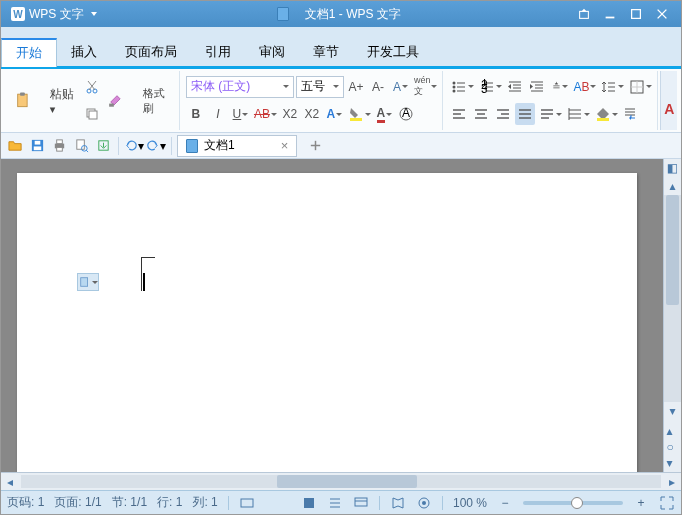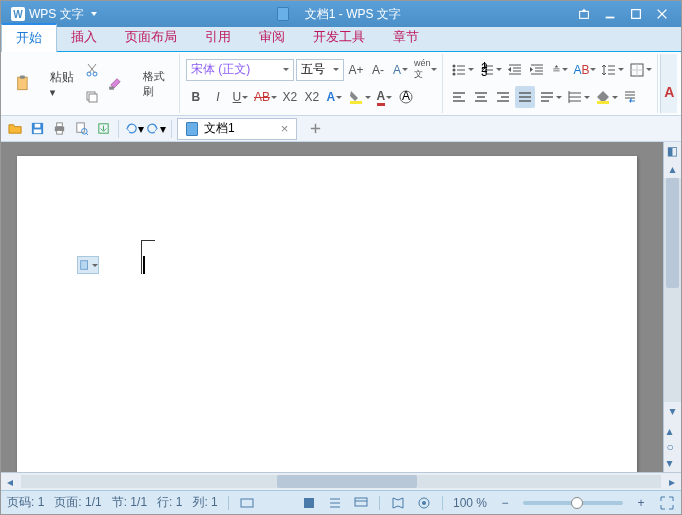--- a/index.html
+++ b/index.html
@@ -6,22 +6,22 @@
 body{width:682px;height:515px;overflow:hidden;background:#fff;display:flex;flex-direction:column;border:1px solid #999}
 .titlebar{height:26px;background:linear-gradient(#5a9fd8,#4a8fc8);display:flex;align-items:center;color:#fff;padding:0 4px}
 .app-badge{display:flex;align-items:center;gap:4px;padding:0 6px}
 .app-badge .logo{width:14px;height:14px;background:#fff;color:#4a8fc8;font-weight:bold;display:flex;align-items:center;justify-content:center;border-radius:2px;font-size:10px}
 .dd{width:0;height:0;border-left:3px solid transparent;border-right:3px solid transparent;border-top:4px solid #fff;margin-left:3px}
 .doc-title{flex:1;text-align:center;display:flex;align-items:center;justify-content:center;gap:16px}
 .doc-icon-sm{width:12px;height:14px;background:#6ab0e8;border:1px solid #3a7fb8;border-radius:1px}
 .win-btns{display:flex;gap:8px;padding-right:6px}
 .win-btn{width:18px;height:18px;display:flex;align-items:center;justify-content:center;cursor:pointer;color:#fff}
 .win-btn svg{width:14px;height:14px}
-.tabs{height:25px;background:#d8e8f5;display:flex;align-items:flex-end;border-bottom:1px solid #0ea5e9}
-.tab{padding:4px 14px 5px;color:#be185d;cursor:pointer;font-size:13px}
+.tabs{height:42px;background:#d8e8f5;display:flex;align-items:flex-end;border-bottom:3px solid #0ea5e9}
+.tab{padding:4px 14px 5px;color:#000000;cursor:pointer;font-size:13px}
 .tab.active{background:#fff;color:#1a7ad8;border-top:2px solid #2a8ae8;border-left:1px solid #a8c8e0;border-right:1px solid #a8c8e0;margin-bottom:-1px;font-weight:500}
 .ribbon{height:64px;background:#fafcfd;border-bottom:1px solid #c8d8e8;display:flex;padding:2px 4px;gap:2px}
 .rgroup{display:flex;align-items:stretch;padding:0 4px;border-right:1px solid #d8e4ee}
 .rgroup:last-child{border-right:none}
 .vstack{display:flex;flex-direction:row;align-items:center;justify-content:center;gap:18px;padding:2px 4px;cursor:pointer;border-radius:2px}
 .vstack .ic{width:22px;height:22px;display:flex;align-items:center;justify-content:center}
 .vstack .lbl{font-size:11px;color:#444}
 .vcol{display:flex;flex-direction:column;justify-content:space-around;padding:2px 0}
 .hrow{display:flex;align-items:center;gap:2px;height:28px}
 .font-name{width:108px;height:22px;border:1px solid #b8c8d8;background:#fff;display:flex;align-items:center;padding:0 4px;font-size:12px;color:#8b5cf6;justify-content:space-between}
@@ -100,22 +100,22 @@
       </div>
   </div>
 </div>
 
 <div class="tabs">
   <div class="tab active">开始</div>
   <div class="tab">插入</div>
   <div class="tab">页面布局</div>
   <div class="tab">引用</div>
   <div class="tab">审阅</div>
+  <div class="tab">章节</div>
   <div class="tab">开发工具</div>
-  <div class="tab">章节</div>
 </div>
 
 <div class="ribbon">
   <div class="rgroup">
     <div class="vstack">
       <span class="ic">
           <svg viewBox="0 0 24 24">
             <rect x="6" y="4" width="12" height="16" fill="#f8c878" stroke="#b88838"></rect>
             <rect x="9" y="2" width="6" height="4" fill="#888" rx="1"></rect>
           </svg>

